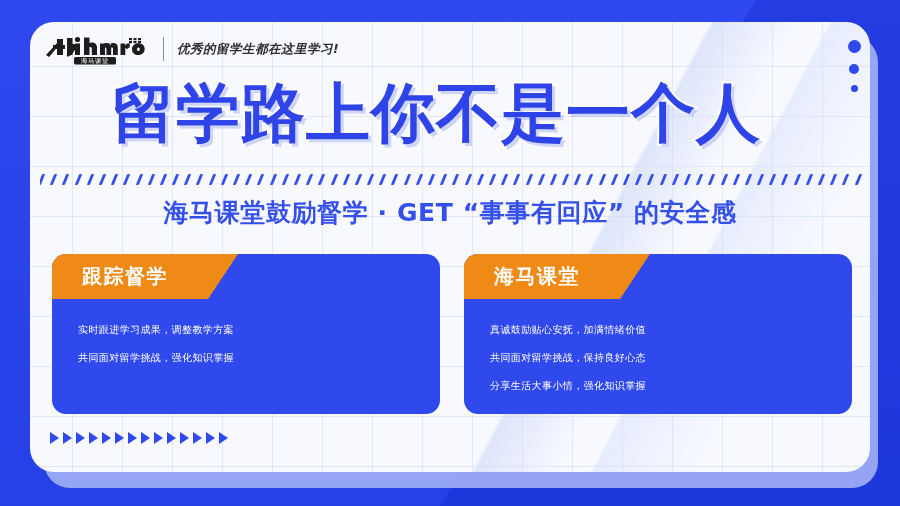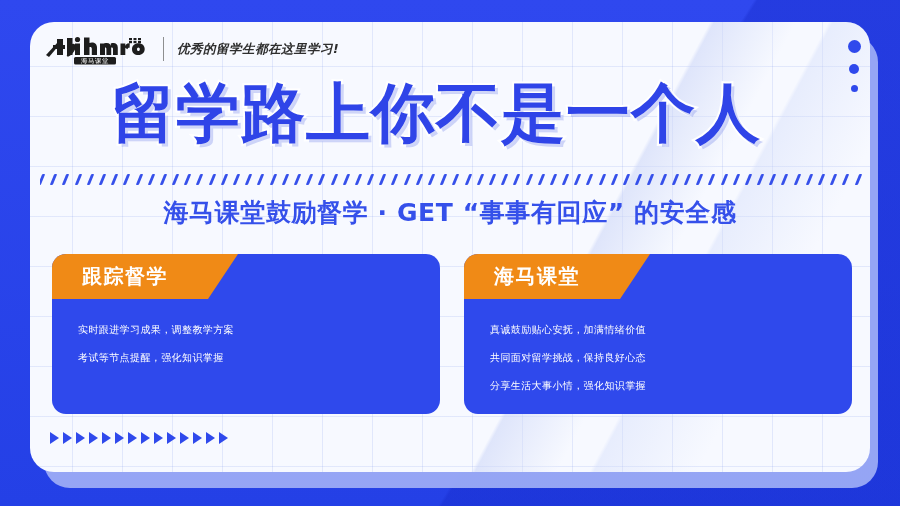--- a/index.html
+++ b/index.html
@@ -374,21 +374,21 @@
   <div class="subtitle">海马课堂鼓励督学 · GET “事事有回应” 的安全感</div>
 
   <div class="cards">
 
     <div class="card">
       <div class="card-ribbon">
         <span class="card-ribbon-label">跟踪督学</span>
       </div>
       <div class="card-lines">
         <div class="card-line">实时跟进学习成果，调整教学方案</div>
-        <div class="card-line">考试等节点提醒，强化知识掌握</div>
+        <div class="card-line">共同面对留学挑战，强化知识掌握</div>
       </div>
     </div>
 
     <div class="card">
       <div class="card-ribbon">
         <span class="card-ribbon-label">海马课堂</span>
       </div>
       <div class="card-lines">
         <div class="card-line">真诚鼓励贴心安抚，加满情绪价值</div>
         <div class="card-line">共同面对留学挑战，保持良好心态</div>

